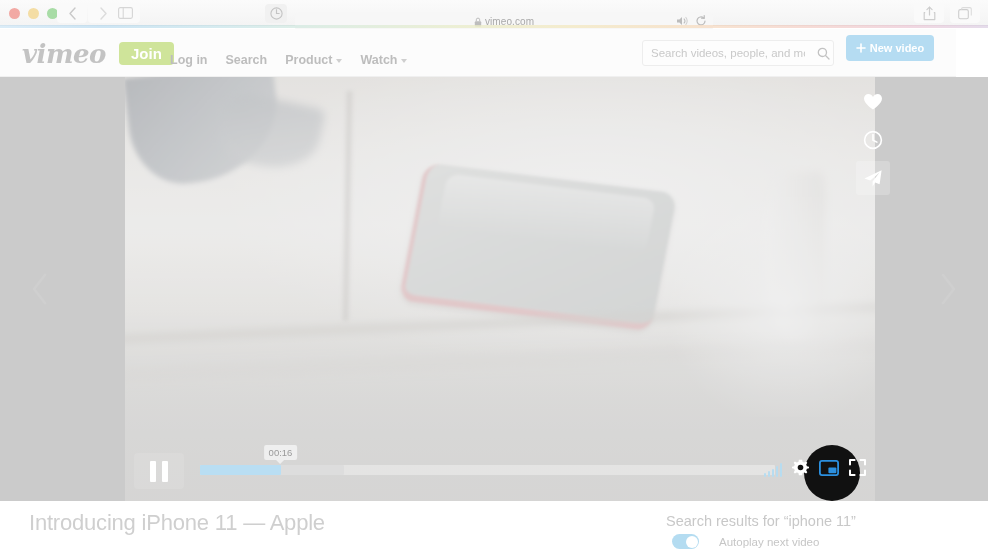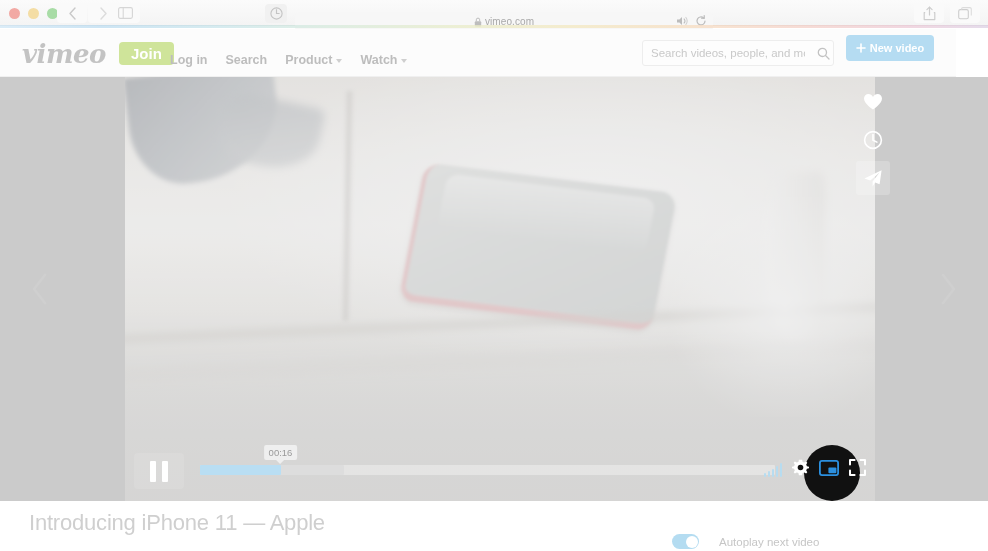--- a/index.html
+++ b/index.html
@@ -736,19 +736,20 @@
           <path d="M16 11.4 V16 H11.4" stroke="#ffffff" stroke-width="2" fill="none" stroke-linecap="round" stroke-linejoin="round"></path>
           <path d="M5.6 16 H1 V11.4" stroke="#ffffff" stroke-width="2" fill="none" stroke-linecap="round" stroke-linejoin="round"></path>
         </svg>
       </div>
     </div>
   </div>
 </div>
 
 <div class="bottom-bar">
   <div class="video-title">Introducing iPhone 11 — Apple</div>
+  <div class="search-results-label">Search results for “iphone 11”</div>
   <div class="autoplay-row">
     <div class="toggle">
       <span class="toggle-knob"></span>
     </div>
     <span class="autoplay-label">Autoplay next video</span>
   </div>
 </div>
 
 </body></html>

